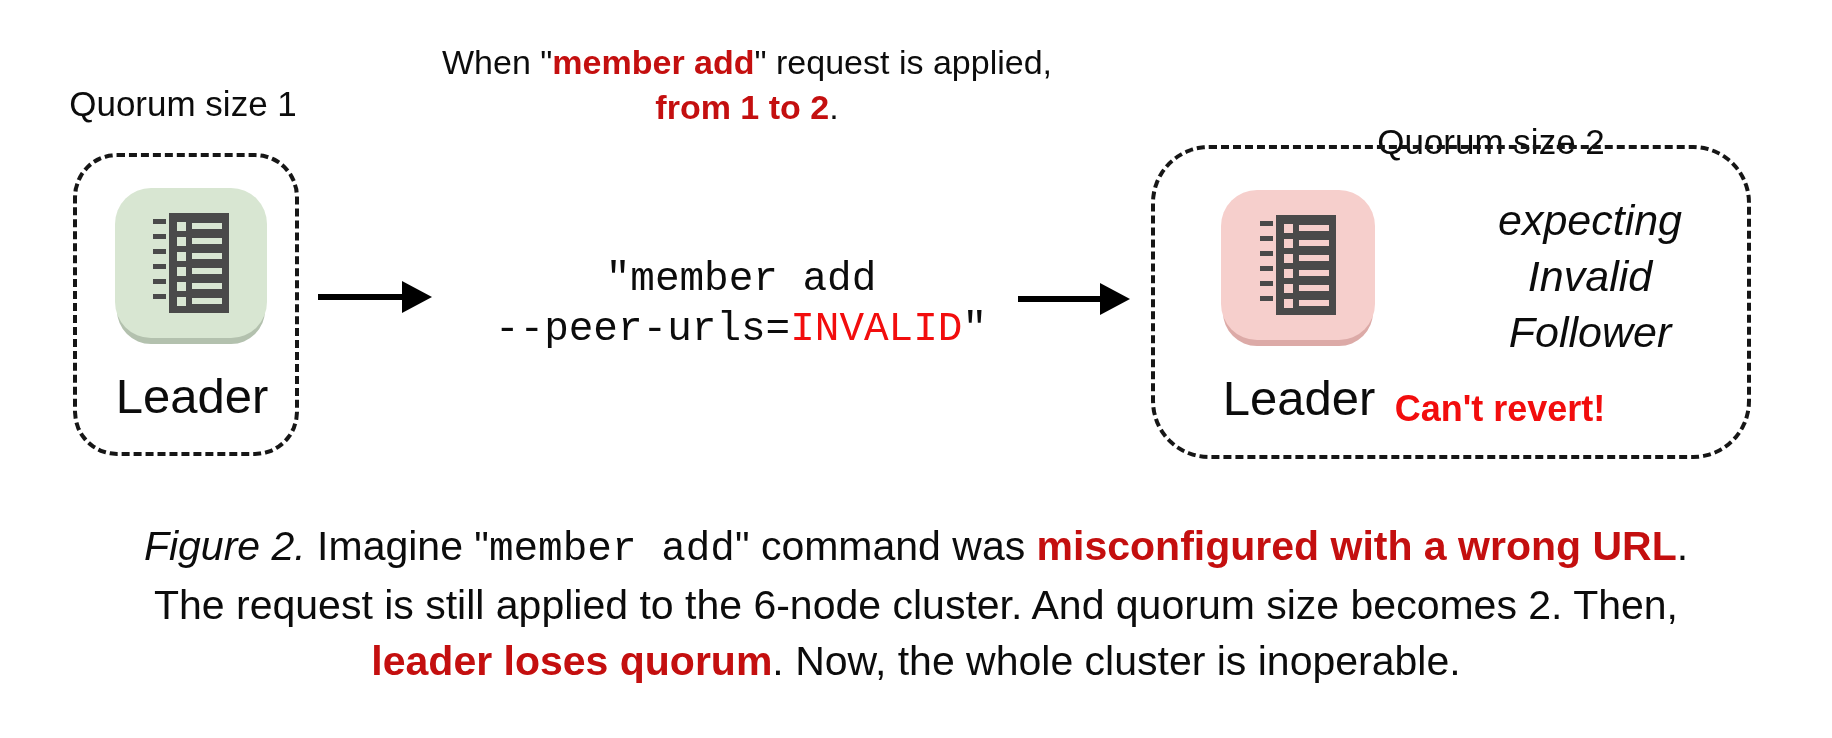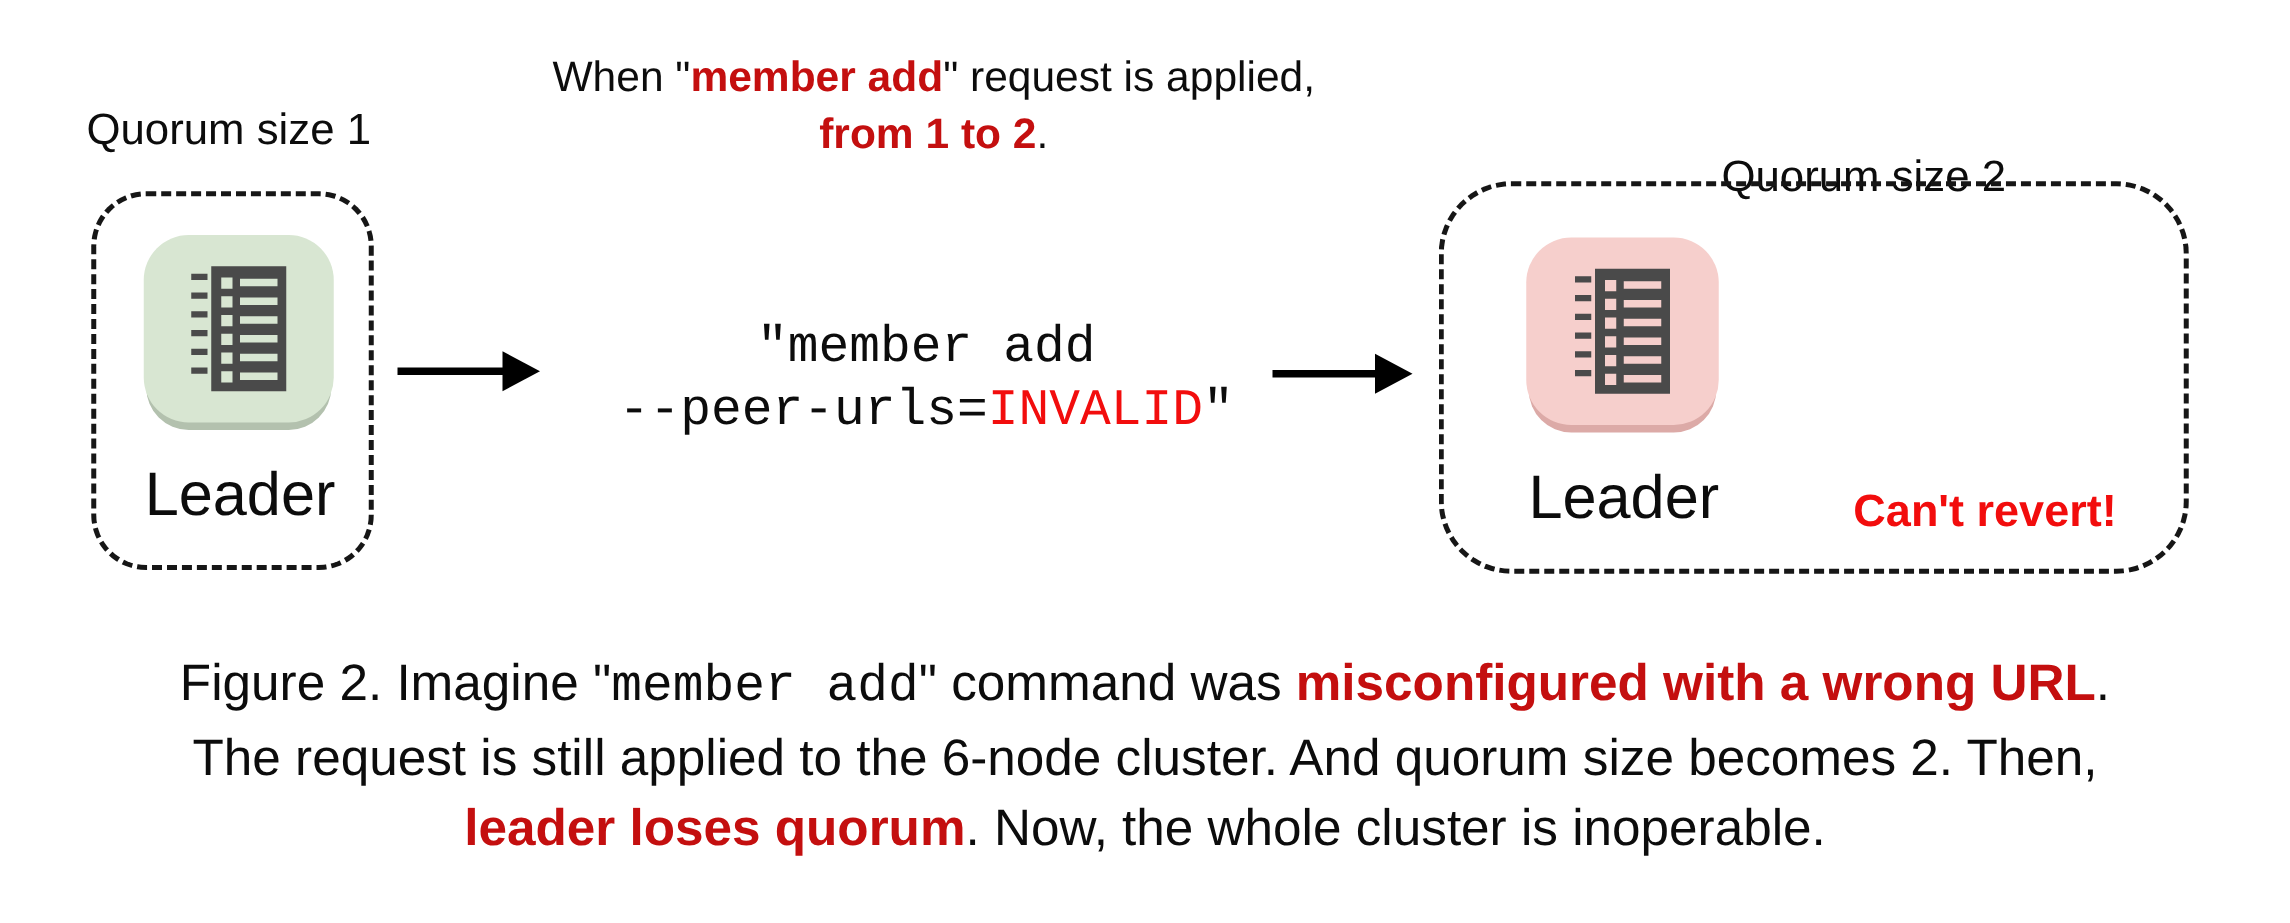--- a/index.html
+++ b/index.html
@@ -44,32 +44,32 @@
   .command{
     position:absolute;left:741px;top:254px;transform:translateX(-50%);
     text-align:center;font-family:"Liberation Mono","DejaVu Sans Mono",monospace;
     font-size:41px;line-height:50px;white-space:nowrap;
   }
   .expect{
     position:absolute;left:1590px;top:192px;transform:translateX(-50%);
     text-align:center;font-style:italic;font-size:43px;line-height:56px;white-space:nowrap;
   }
   .warning{
-    position:absolute;left:1588px;top:388px;transform:translateX(-50%);
+    position:absolute;left:1500px;top:388px;transform:translateX(-50%);
     font-size:36px;font-weight:700;color:var(--bred);white-space:nowrap;
   }
   .caption{
     position:absolute;left:916px;top:518px;transform:translateX(-50%);
     text-align:center;font-size:41px;line-height:56px;white-space:nowrap;
   }
 
   
   .rb{color:var(--red);font-weight:700;}
   .br{color:var(--bred);}
-  .it{}
+  .it{font-style:italic;}
   .mono{font-family:"Liberation Mono","DejaVu Sans Mono",monospace;}
 
   
   .arrow{position:absolute;height:32px;}
   .arrow .shaft{position:absolute;left:0;right:24px;top:13px;height:6px;background:#000;}
   .arrow .head{
     position:absolute;right:0;top:0;width:0;height:0;
     border-left:30px solid #000;border-top:16px solid transparent;border-bottom:16px solid transparent;
   }
   .arrow-1{left:318px;top:281px;width:114px;}
@@ -151,20 +151,25 @@
       <rect class="hole" x="30" y="56" width="9" height="9"></rect>
         <rect class="hole" x="45" y="57" width="30" height="6"></rect>
       <rect class="hole" x="30" y="71" width="9" height="9"></rect>
         <rect class="hole" x="45" y="72" width="30" height="6"></rect>
       <rect class="hole" x="30" y="86" width="9" height="9"></rect>
         <rect class="hole" x="45" y="87" width="30" height="6"></rect>
     </svg>
   </div>
   <div class="node-label label-right">Leader</div>
 
+  <div class="expect">
+      <div><span>expecting</span></div>
+      <div><span>Invalid</span></div>
+      <div><span>Follower</span></div>
+    </div>
   <div class="warning">Can't revert!</div>
 
   <div class="caption">
       <div><span class="it">Figure 2.</span><span> Imagine "</span><span class="mono">member add</span><span>" command was </span><span class="rb">misconfigured with a wrong URL</span><span>.</span></div>
       <div><span>The request is still applied to the 6-node cluster. And quorum size becomes 2. Then,</span></div>
       <div><span class="rb">leader loses quorum</span><span>. Now, the whole cluster is inoperable.</span></div>
     </div>
 
 </div>
 

